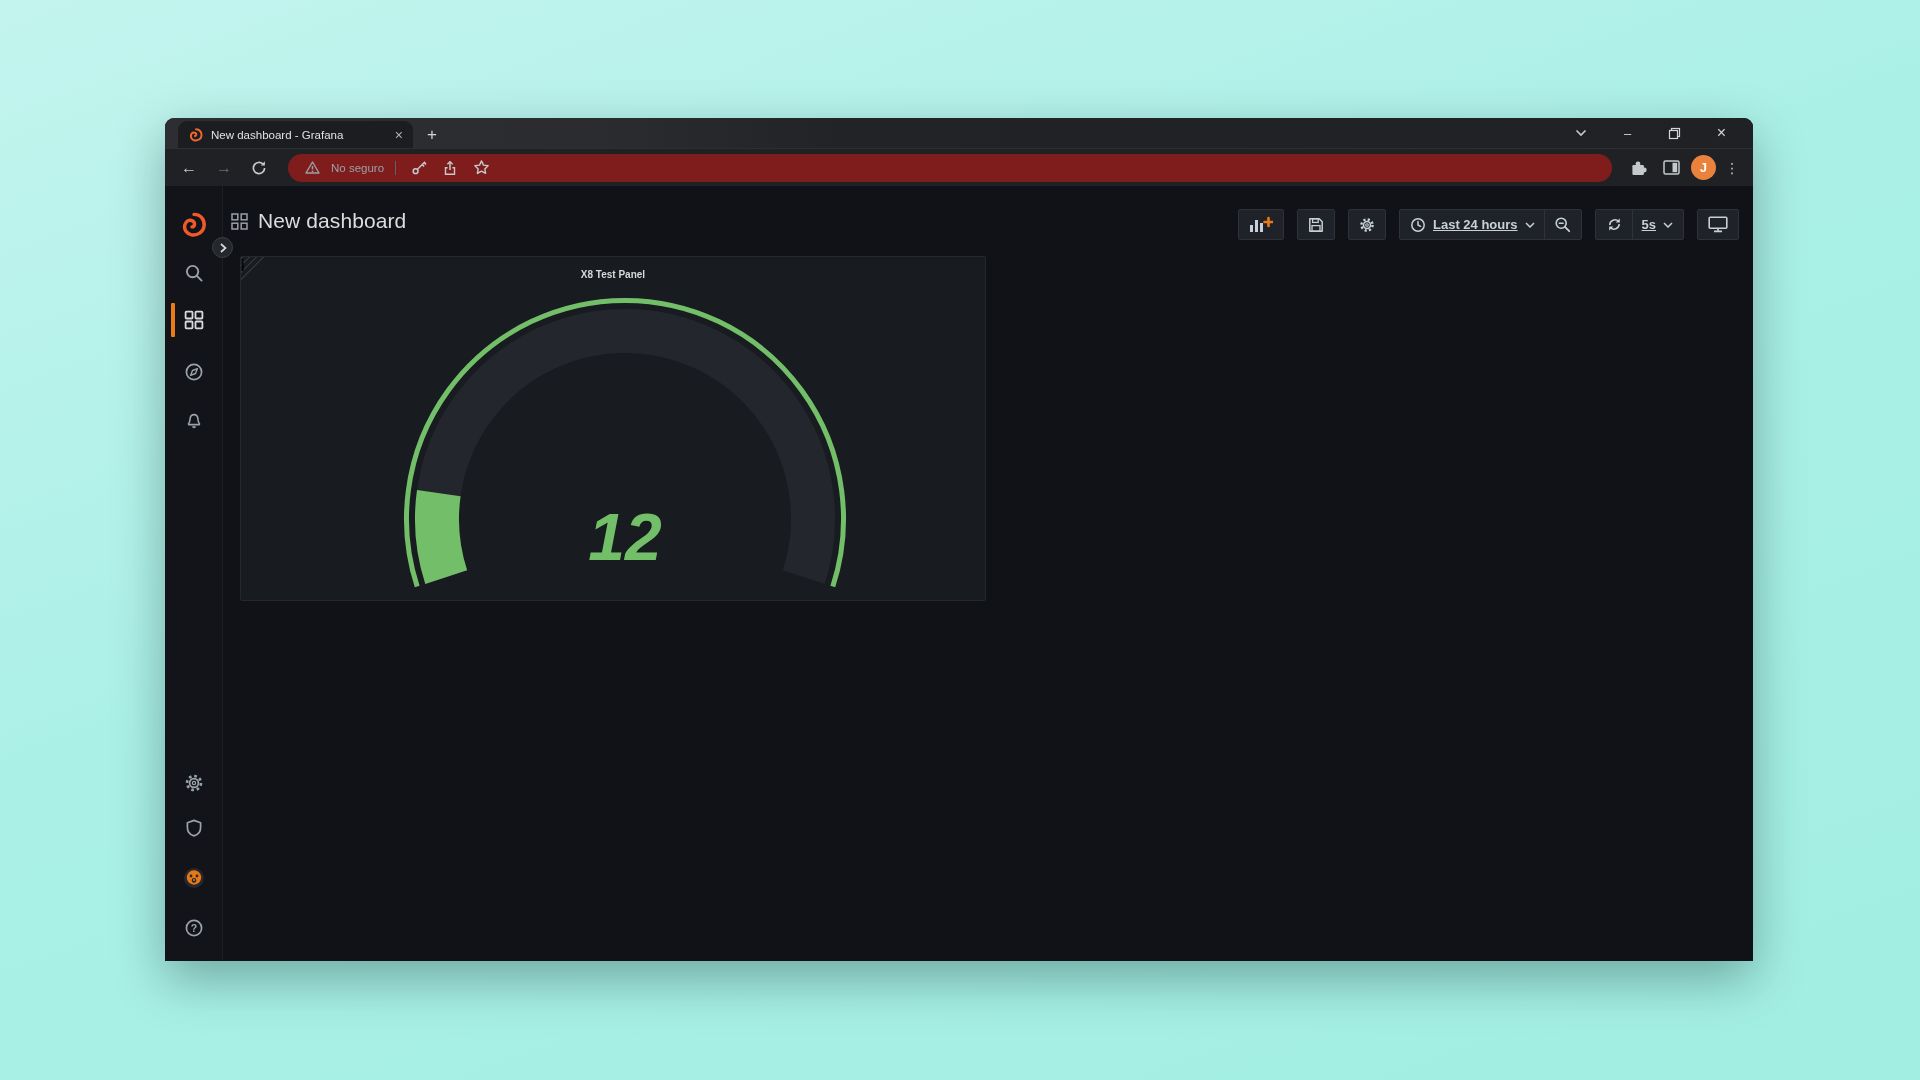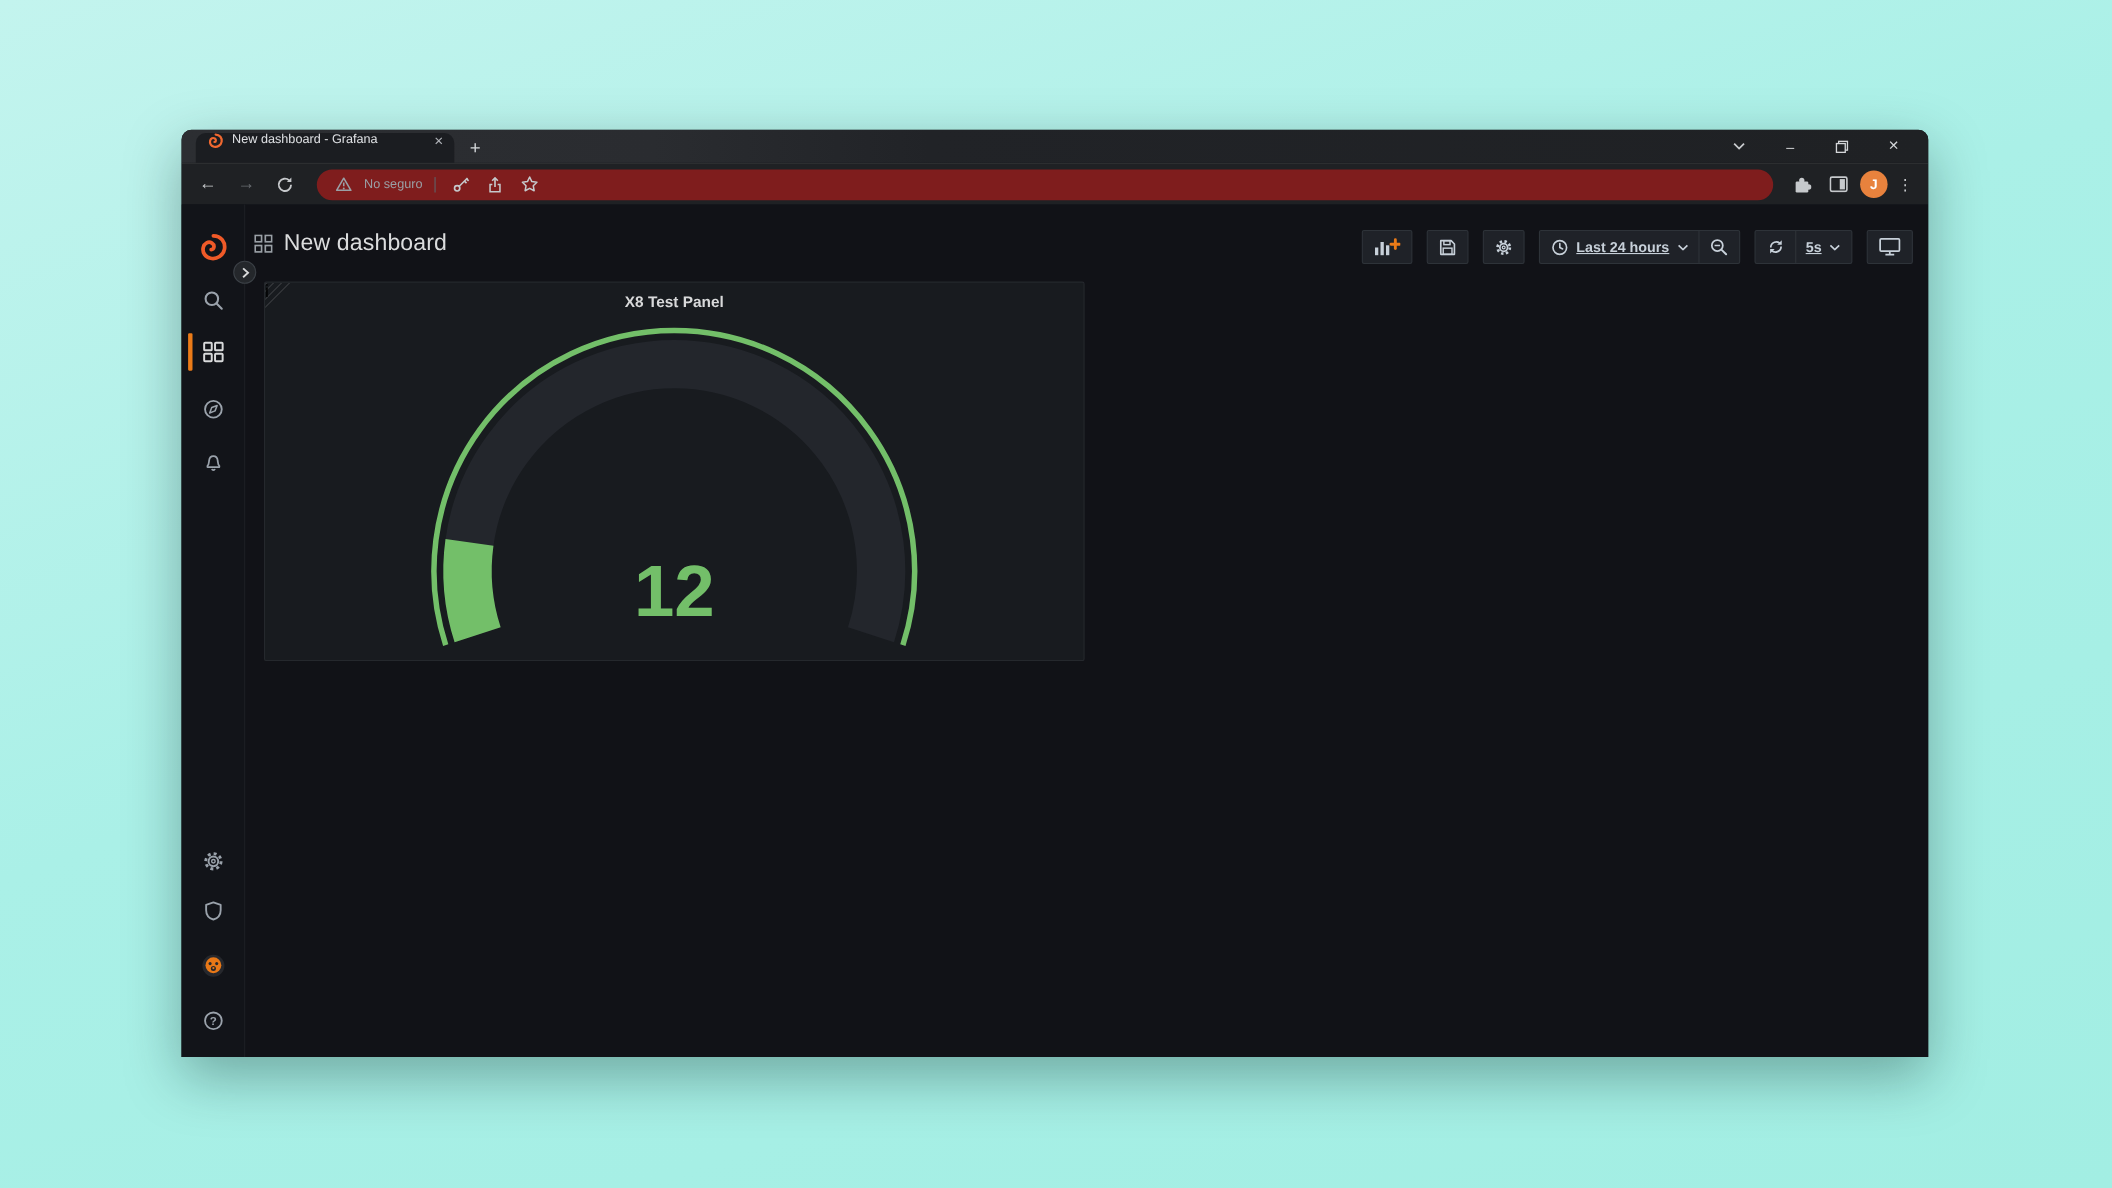--- a/index.html
+++ b/index.html
@@ -11,21 +11,21 @@
 
   .browser-window { position:absolute; left:165px; top:118px; width:1588px; height:843px;
     border-radius:9px 9px 0 0; overflow:hidden; background:#111217;
     box-shadow:0 18px 50px rgba(10,40,38,.35); display:flex; flex-direction:column; }
 
   
   .tab-strip { position:relative; height:30px; flex:0 0 30px;
     background:linear-gradient(90deg,#2c2e32 0px,#2a2c30 430px,#212327 680px,#1f2124 100%);
     display:flex; align-items:flex-end; }
   .tab { position:relative; margin-left:13px; width:235px; height:27px; background:#1b1d21;
-    border-radius:9px 9px 0 0; display:flex; padding:0 8px 0 11px; gap:8px; }
+    border-radius:9px 9px 0 0; display:flex; align-items:center; padding:0 8px 0 11px; gap:8px; }
   .tab-title { flex:1; color:#dfe1e4; font-size:11.5px; white-space:nowrap; overflow:hidden; }
   .tab-close { color:#aeb1b6; font-size:14px; line-height:1; cursor:default; padding:0 2px; }
   .new-tab-button { color:#d3d6d9; font-size:17px; font-weight:400; margin:0 0 5px 14px; line-height:1; }
   .window-controls { position:absolute; right:8px; top:0; height:30px; display:flex; align-items:center; }
   .window-controls .wc { width:47px; height:30px; display:flex; align-items:center; justify-content:center;
     color:#d4d6d9; font-size:13px; }
 
   
   .browser-toolbar { height:38px; flex:0 0 38px; background:#1f2124; border-top:1px solid rgba(255,255,255,.06);
     display:flex; align-items:center; padding:0 12px 0 10px; gap:7px; }
@@ -62,25 +62,25 @@
   .gbtn { display:inline-flex; align-items:center; gap:7px; height:31px; padding:0 10px;
     background:#1f2228; border:1px solid #2e3339; border-radius:2px; color:#c7d0d9;
     font-size:13px; font-weight:700;text-decoration:underline; }
   .gbtn .seg { display:flex; align-items:center; gap:7px; }
   .gbtn .vdiv { width:1px; align-self:stretch; background:#2e3339; margin:0 2px; }
 
   .canvas { position:absolute; top:60px; left:0; right:0; bottom:0; }
   .panel { position:absolute; left:17px; top:10px; width:746px; height:345px;
     background:#181b1f; border:1px solid #25282d; border-radius:2px; }
   .panel-header { height:34px; display:flex; align-items:center; justify-content:center; }
-  .panel-title { color:#d8d9da; font-size:14px; font-weight:700; }
+  .panel-title { color:#d8d9da; font-size:10px; font-weight:700; }
   .info-corner { position:absolute; left:0; top:0; width:26px; height:26px;
     background:repeating-linear-gradient(135deg, rgba(255,255,255,.10) 0 1.5px, rgba(255,255,255,0) 1.5px 5px);
     -webkit-clip-path:polygon(0 0,100% 0,0 100%); clip-path:polygon(0 0,100% 0,0 100%); }
-  .gauge-wrap { position:absolute; left:0; top:34px; width:744px; height:309px; }
+  .gauge-wrap { position:absolute; left:12px; top:34px; width:744px; height:309px;font-style:italic; }
   .gauge-value { font-family:"Liberation Sans", sans-serif; font-weight:700; }
 
   svg { display:block; }
 </style>
 </head>
 <body>
 
 <div class="desktop">
   <div class="browser-window">
 

